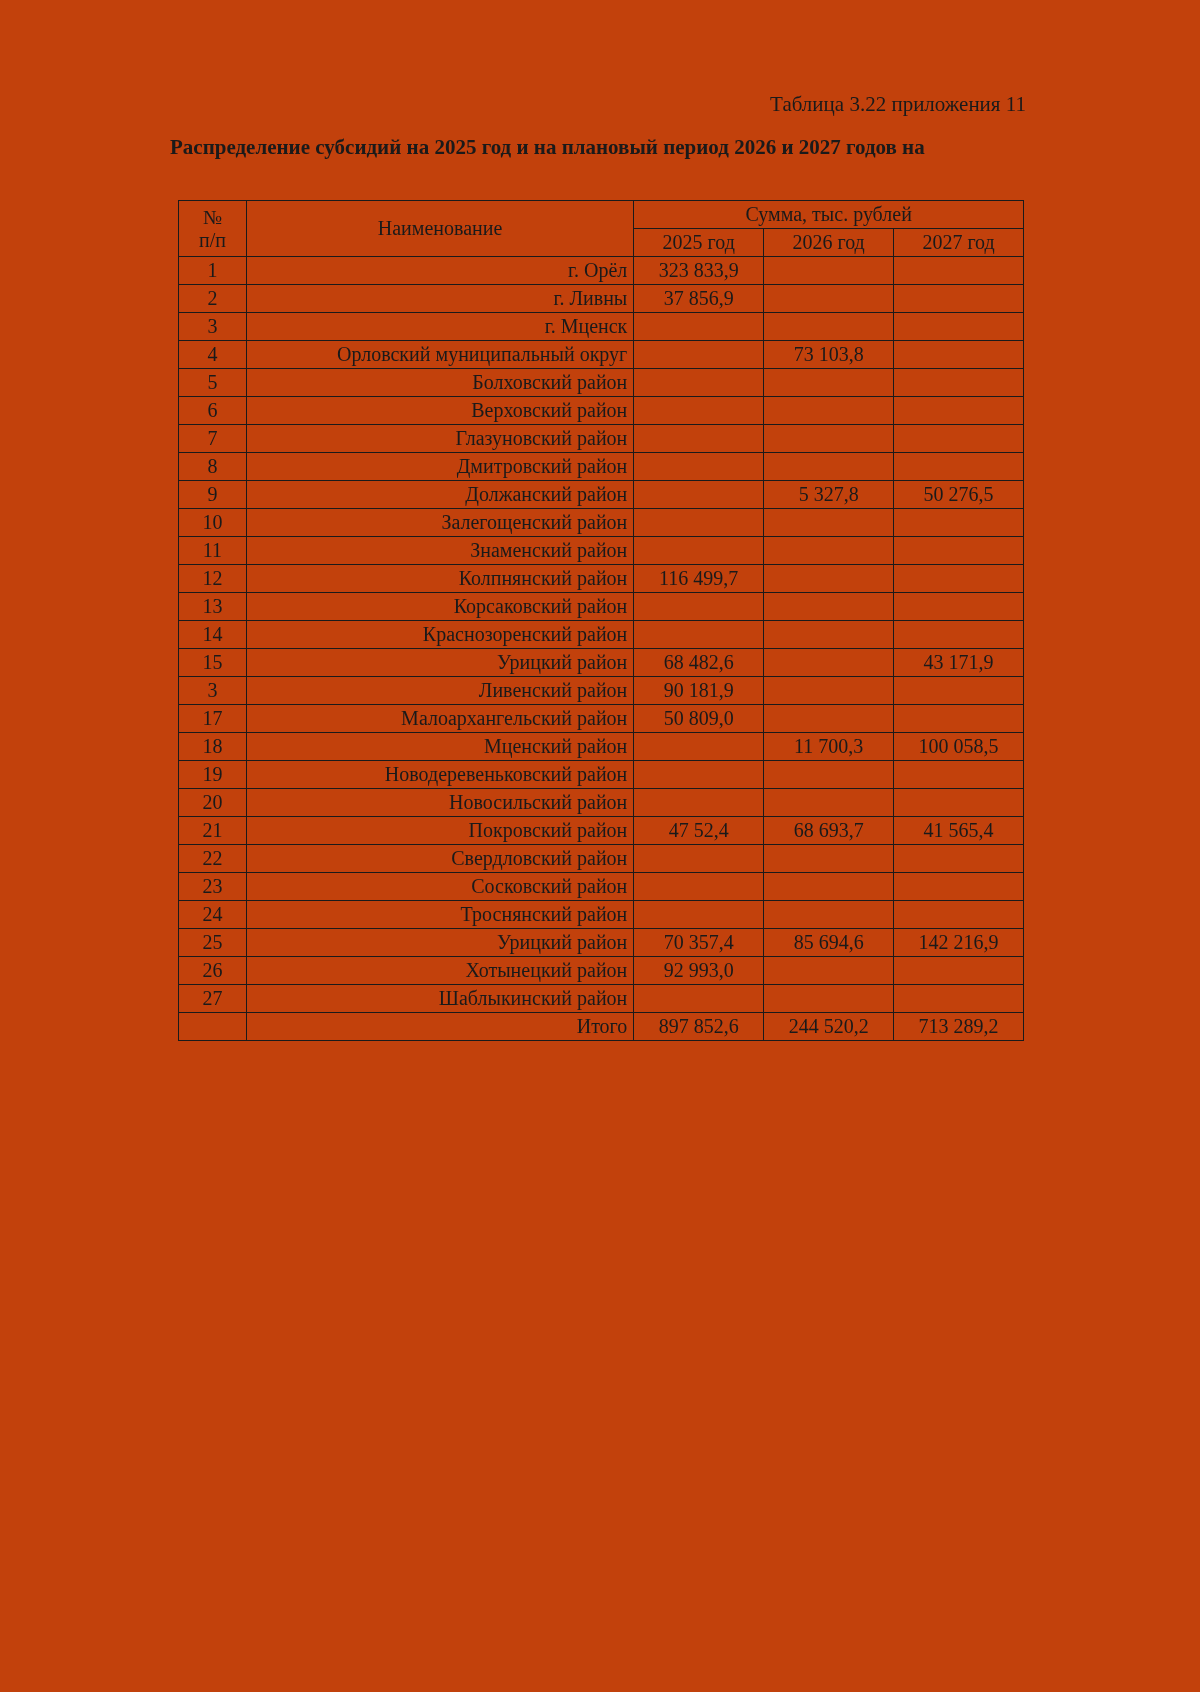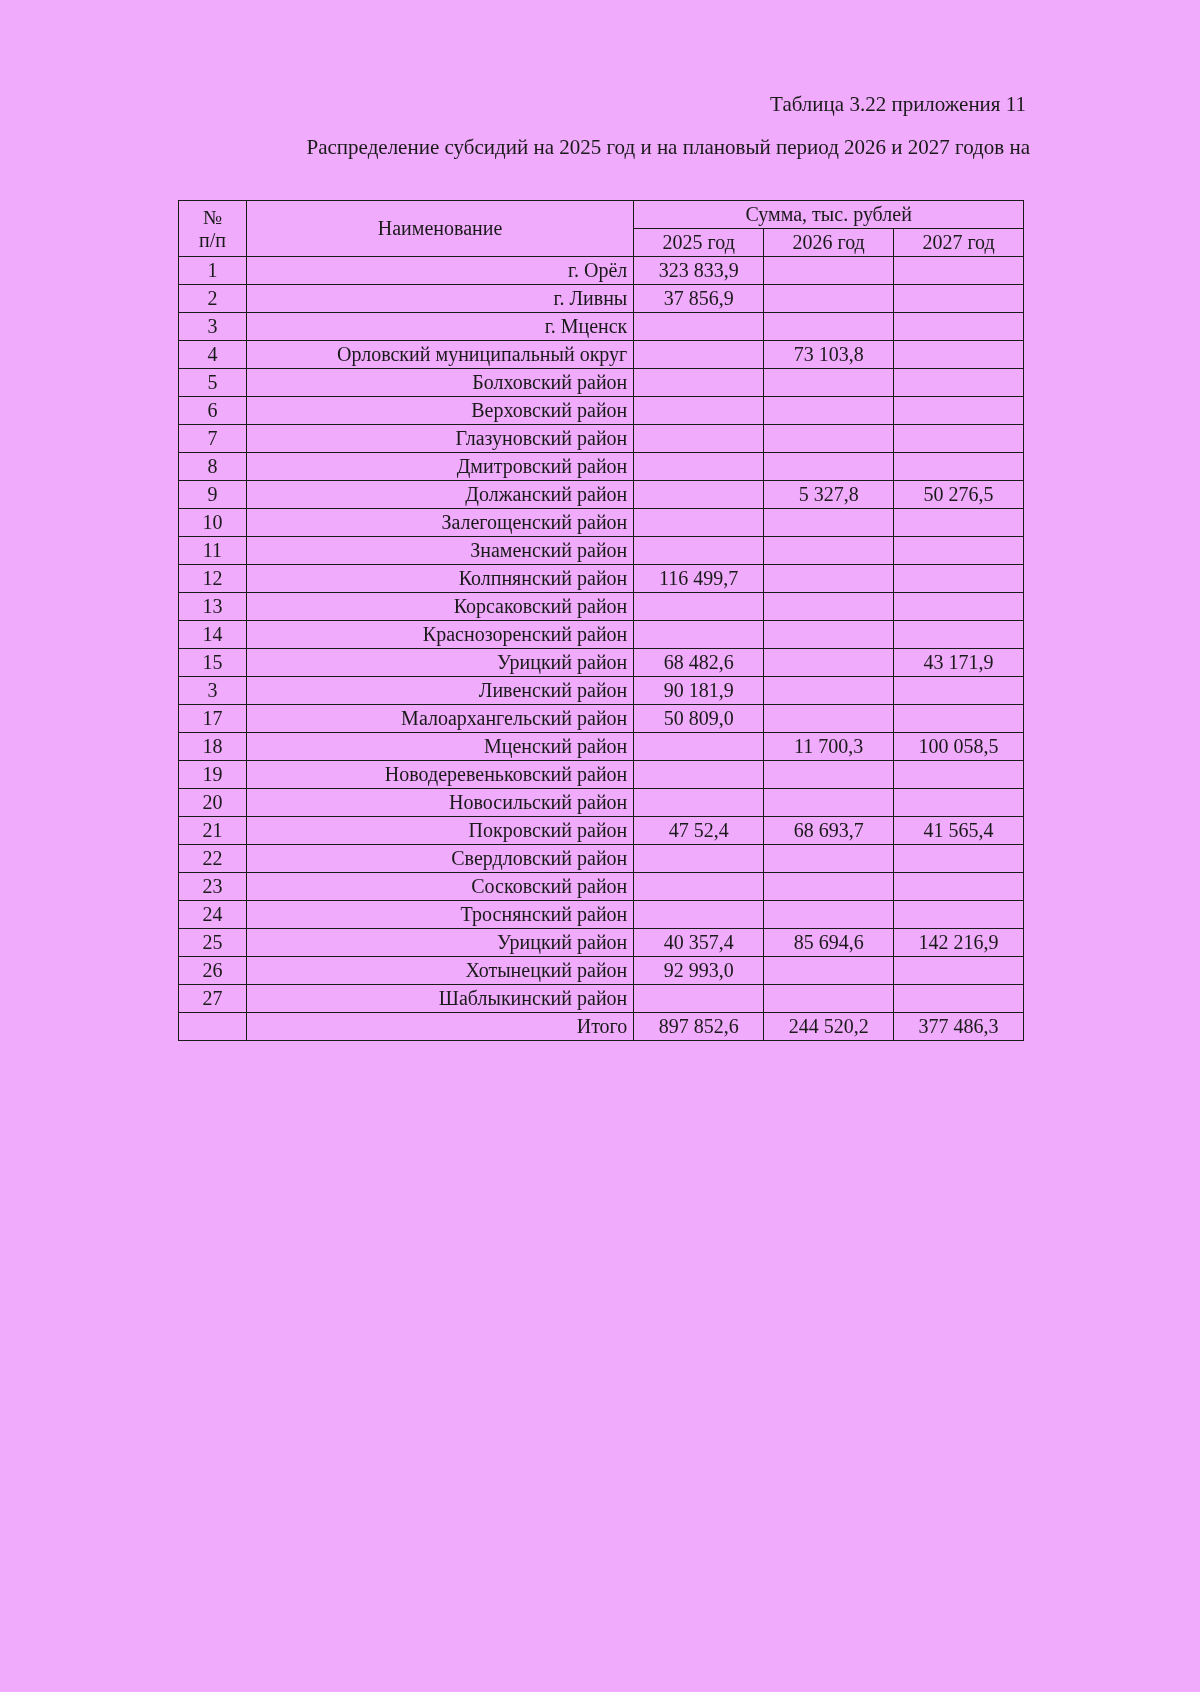--- a/index.html
+++ b/index.html
@@ -14,37 +14,37 @@
     color: #1a1a1a;
     position: relative;
     overflow: hidden;
   }
   .page {
     position: absolute;
     top: 0;
     left: 0;
     width: 1200px;
     height: 1692px;
-    background: #f0abfc;
+    background: #c2410c;
   }
   .caption-right {
     position: absolute;
     top: 92px;
     left: 178px;
     width: 848px;
     text-align: right;
     font-size: 21px;
   }
   .doc-title {
     position: absolute;
     top: 132px;
     left: 170px;
     width: 860px;
-    text-align: right;
-    font-weight: normal;
+    text-align: left;
+    font-weight: bold;
     font-size: 21px;
     line-height: 1.45;
   }
   table.subs {
     position: absolute;
     top: 200px;
     left: 178px;
     width: 846px;
     border-collapse: collapse;
     font-size: 20px;
@@ -267,21 +267,21 @@
         <tr>
           <td class="cell-num">24</td>
           <td class="cell-name">Троснянский район</td>
           <td class="cell-val nowrap">&nbsp;</td>
           <td class="cell-val nowrap">&nbsp;</td>
           <td class="cell-val nowrap">&nbsp;</td>
         </tr>
         <tr>
           <td class="cell-num">25</td>
           <td class="cell-name">Урицкий район</td>
-          <td class="cell-val nowrap">40 357,4</td>
+          <td class="cell-val nowrap">70 357,4</td>
           <td class="cell-val nowrap">85 694,6</td>
           <td class="cell-val nowrap">142 216,9</td>
         </tr>
         <tr>
           <td class="cell-num">26</td>
           <td class="cell-name">Хотынецкий район</td>
           <td class="cell-val nowrap">92 993,0</td>
           <td class="cell-val nowrap">&nbsp;</td>
           <td class="cell-val nowrap">&nbsp;</td>
         </tr>
@@ -290,18 +290,18 @@
           <td class="cell-name">Шаблыкинский район</td>
           <td class="cell-val nowrap">&nbsp;</td>
           <td class="cell-val nowrap">&nbsp;</td>
           <td class="cell-val nowrap">&nbsp;</td>
         </tr>
         <tr class="total-row">
           <td class="cell-num">&nbsp;</td>
           <td class="cell-name">Итого</td>
           <td class="cell-val nowrap">897 852,6</td>
           <td class="cell-val nowrap">244 520,2</td>
-          <td class="cell-val nowrap">377 486,3</td>
+          <td class="cell-val nowrap">713 289,2</td>
         </tr>
       </tbody>
   </table>
 
 </div>
 
 </body></html>

